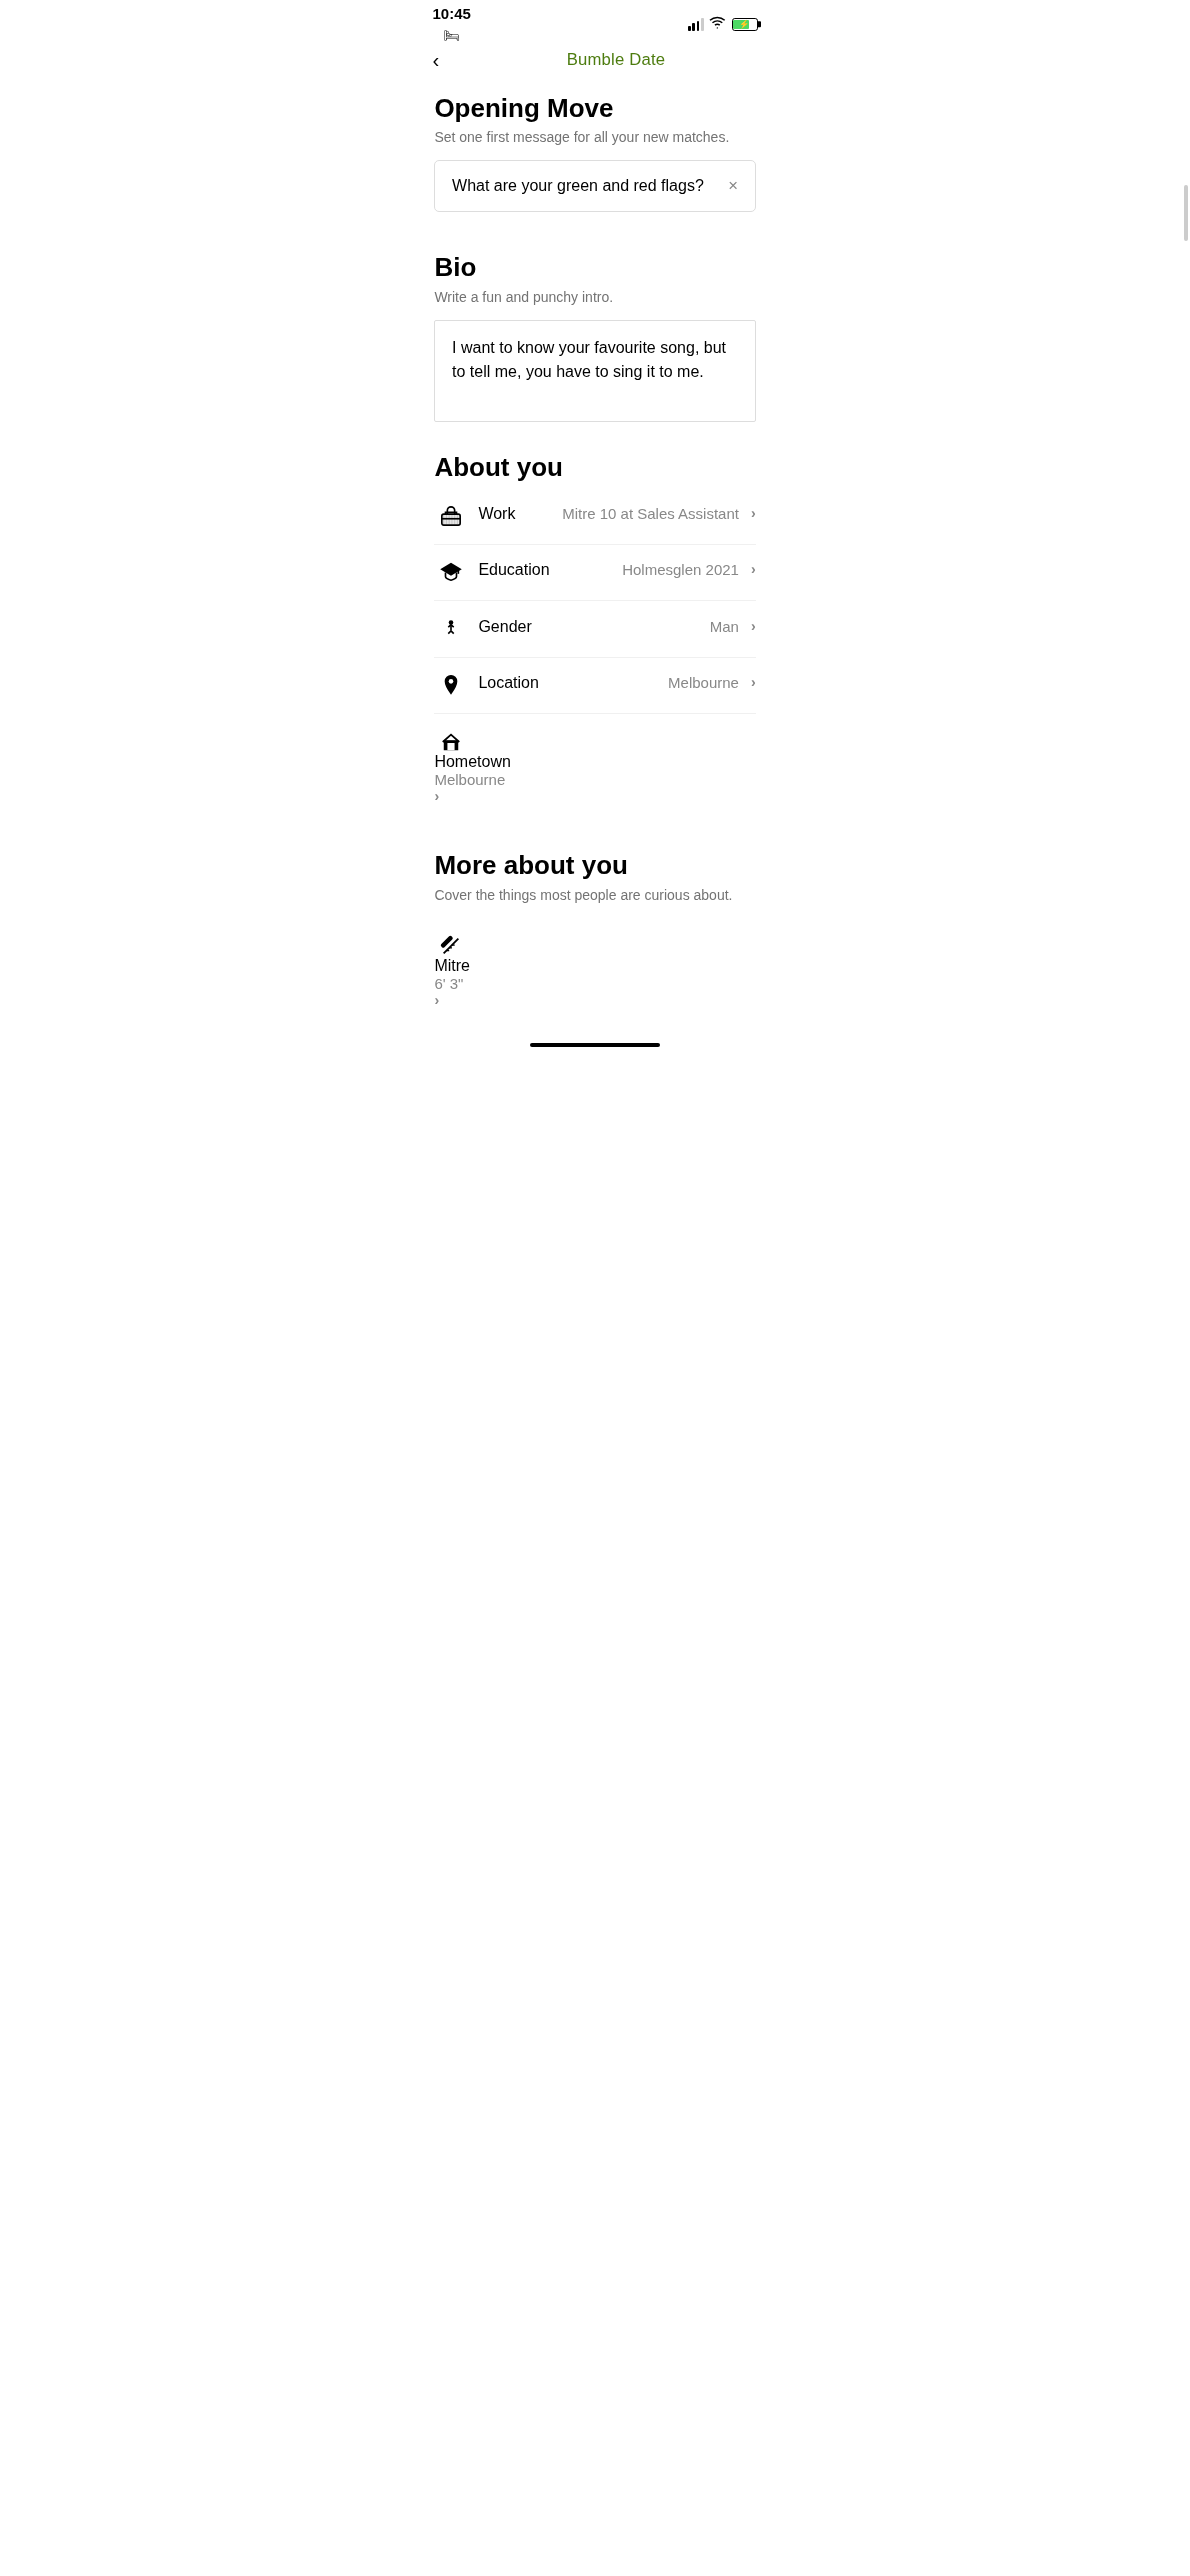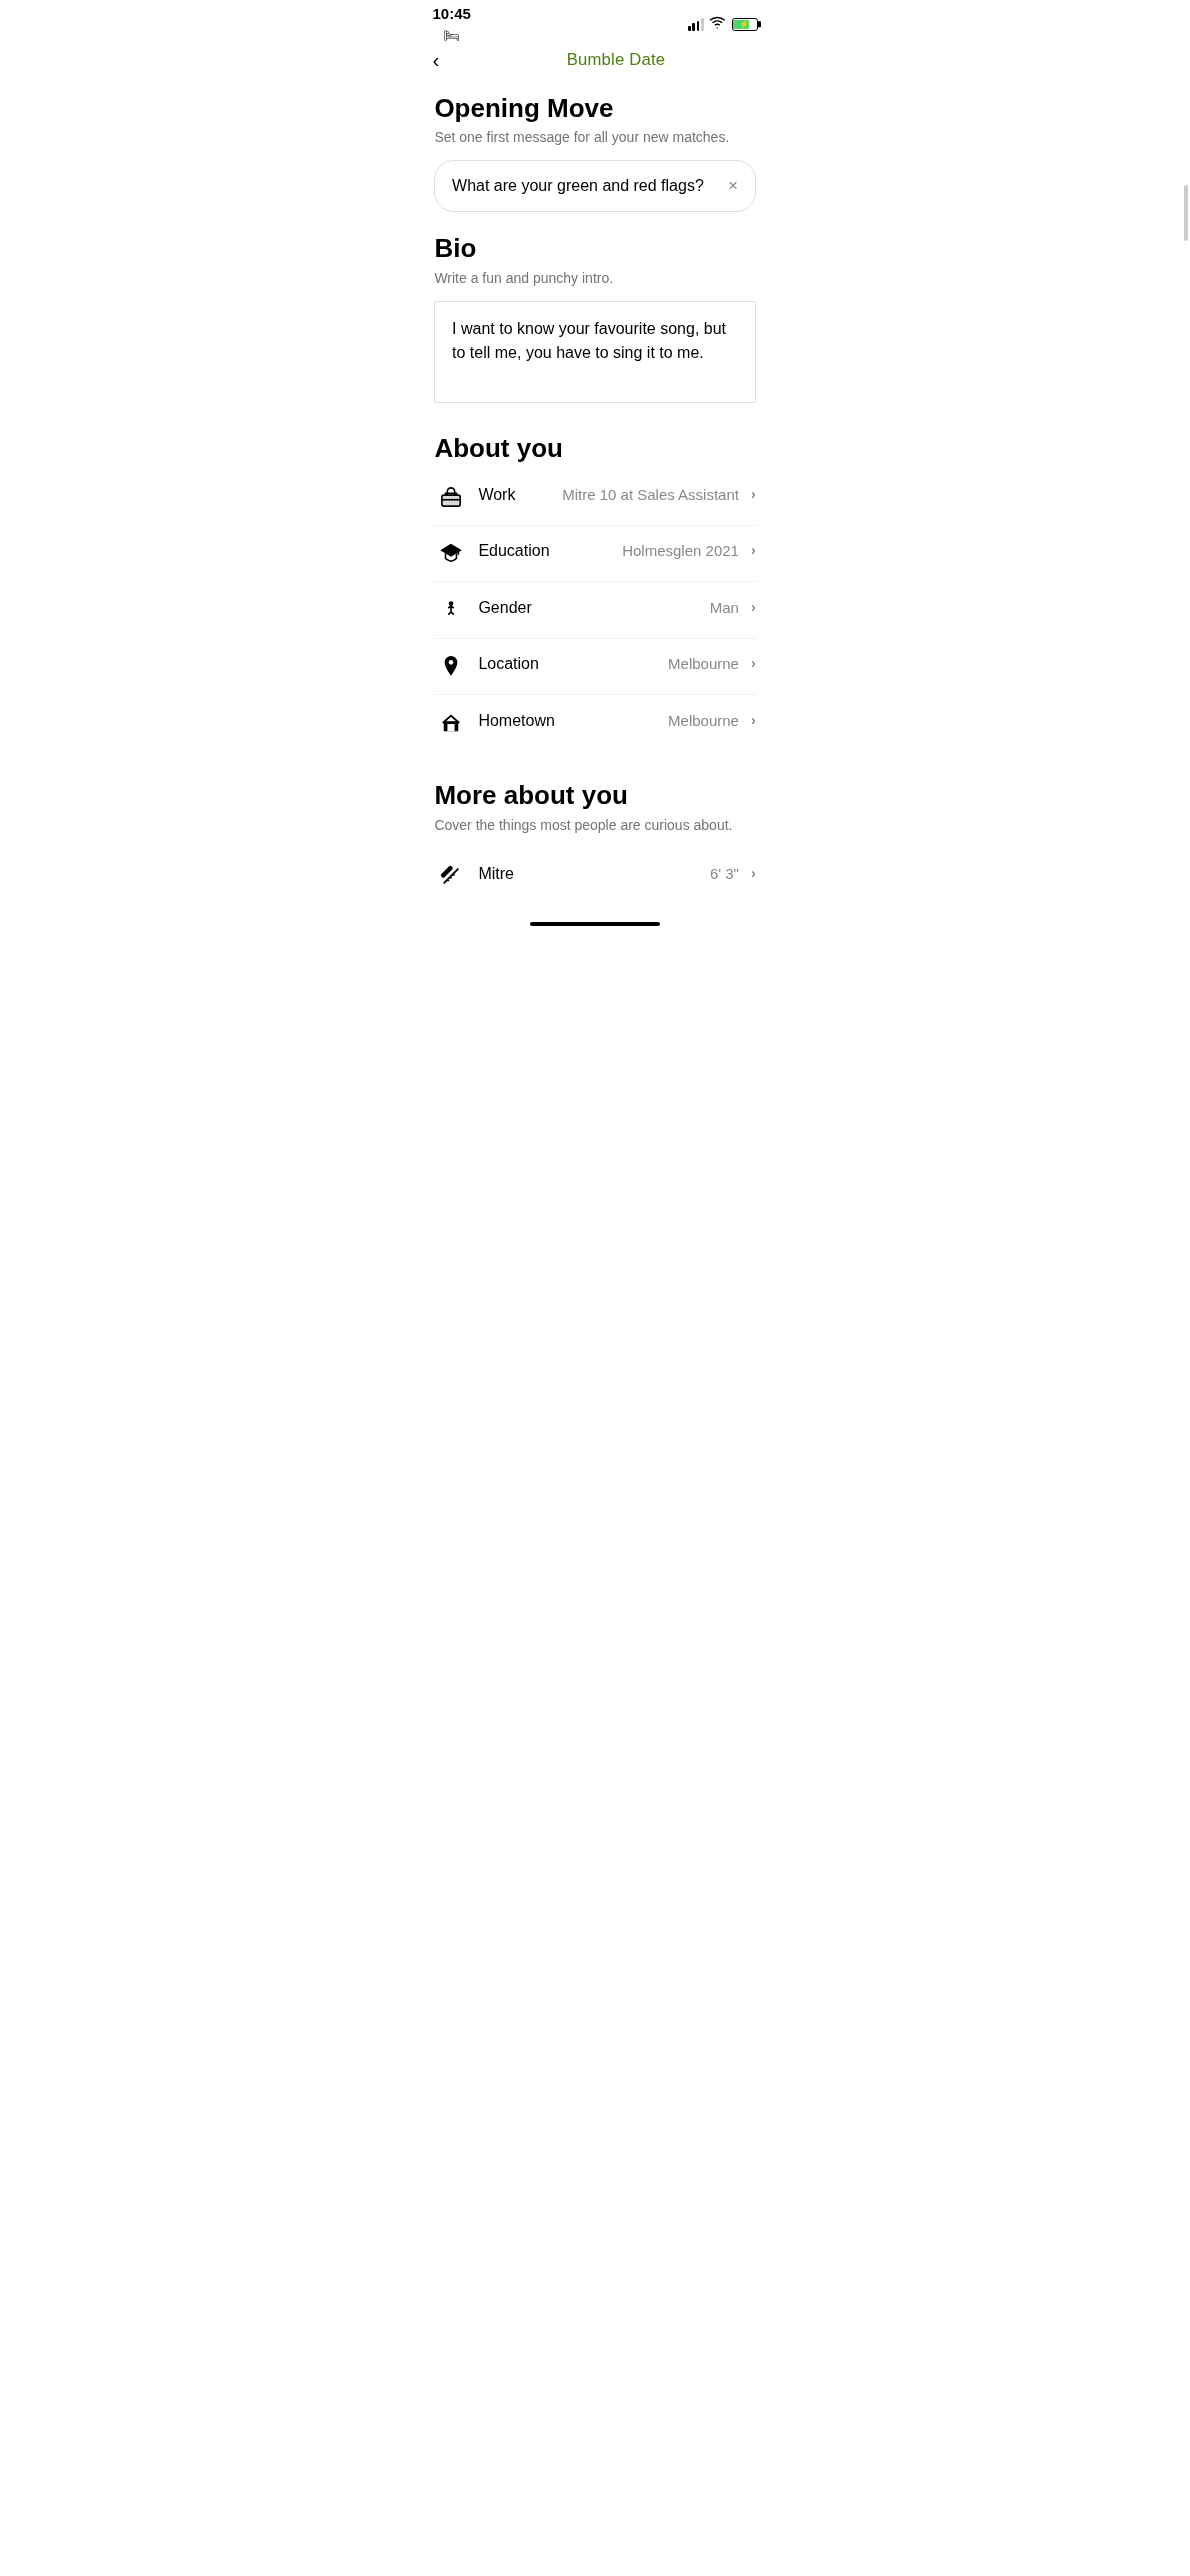--- a/index.html
+++ b/index.html
@@ -143,26 +143,26 @@
     }
 
     .section-subtitle {
       font-size: 14px;
       color: #737373;
       margin-bottom: 15px;
     }
 
     .input-field {
       border: 1.4px solid #ddd;
-      border-radius: 20px;
+      border-radius: 5px;
       padding: 15px 16.7px;
       display: flex;
       align-items: center;
       justify-content: space-between;
-      margin-bottom: 21px;
+      margin-bottom: 40px;
       background: #fff;
     }
 
     .input-text {
       font-size: 16px;
       color: #000;
       flex: 1;
     }
 
     .clear-icon {
@@ -196,20 +196,21 @@
 
     .about-item {
       display: flex;
       padding: 16.7px 0;
       border-bottom: 0.9px solid #f0f0f0;
       cursor: pointer;
     }
 
     .about-item:last-child {
       border-bottom: none;
+      flex-direction: column;
     }
 
     .about-icon {
       width: 33px;
       display: flex;
       align-items: center;
       justify-content: center;
       margin-right: 11px;
       flex-shrink: 0;
     }

